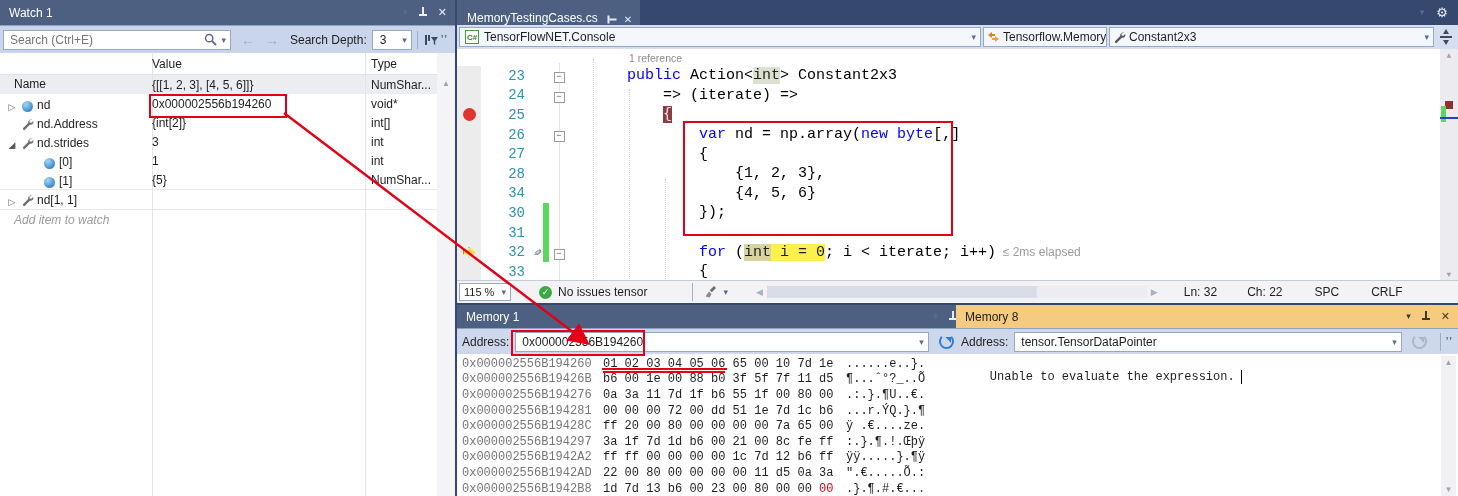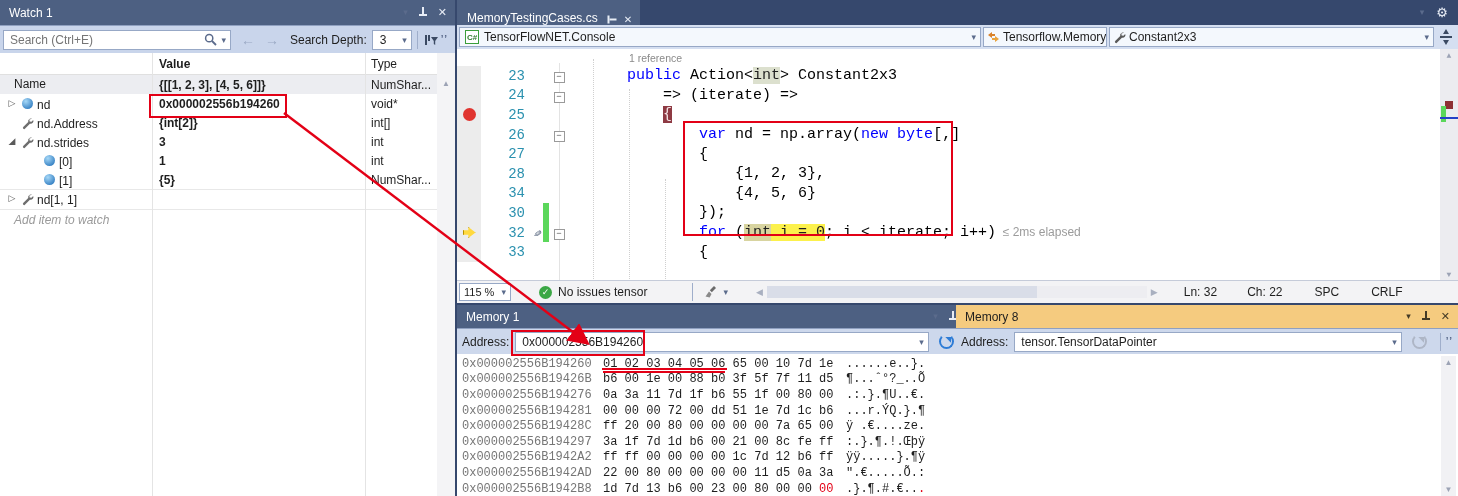--- a/index.html
+++ b/index.html
@@ -20,22 +20,22 @@
   .combo{background:#fff;border:1px solid #97A8C6;display:flex;align-items:center;height:20px;box-sizing:border-box;font-size:12px;}
   .combo .caret{margin-left:auto;color:#5B6B8C;font-size:9px;padding:0 4px;}
   .caret{font-size:9px;color:#5B6B8C;}
   .vsep{width:1px;height:18px;background:#9FAECB;margin:0 5px;}
   .moredots{color:#5B6B8C;font-weight:bold;font-size:10px;letter-spacing:1px;}
   
   .w-header{display:flex;height:21px;align-items:center;border-bottom:1px solid #E0E0E0;color:#1e1e1e;}
   .w-row{display:flex;height:19px;align-items:center;white-space:nowrap;}
   .w-row.sel{background:#ECEDF1;}
   .w-row.add{color:#9a9a9a;font-style:italic;border-top:1px solid #E8E8E8;border-bottom:1px solid #E8E8E8;}
-  .cName{width:152px;box-sizing:border-box;display:flex;align-items:flex-start;overflow:hidden;margin-top:41px;}
-  .cVal{width:213px;box-sizing:border-box;padding-left:7px;overflow:hidden;position:relative;font-weight:bold;}
+  .cName{width:152px;box-sizing:border-box;display:flex;align-items:flex-end;overflow:hidden;margin-top:41px;}
+  .cVal{width:213px;box-sizing:border-box;overflow:hidden;position:relative;}
   .cTyp{flex:1;box-sizing:border-box;padding-left:6px;overflow:hidden;}
   .gridlines{position:absolute;top:0;bottom:0;width:1px;background:#E4E4E4;}
   .exp{width:12px;display:inline-block;text-align:center;color:#5a5a5a;font-size:9px;flex:none;}
   .sphere{width:11px;height:11px;border-radius:50%;background:radial-gradient(circle at 35% 30%,#A6D8F7,#1668B5);display:inline-block;flex:none;margin:0 4px;}
   .wrench{display:inline-block;flex:none;margin:0 3px;}
   
   .tabstrip{position:absolute;left:0;right:0;top:0;height:25px;background:#36486D;display:flex;align-items:flex-end;}
   .tab{height:25px;background:#4D6082;color:#fff;display:flex;align-items:flex-end;padding:0 8px 0 10px;gap:8px;font-size:12px;}
   .navbar{position:absolute;left:0;right:0;top:25px;height:24px;background:#D5DFF1;display:flex;align-items:center;padding:2px 2px;box-sizing:border-box;gap:2px;}
   .codearea{position:absolute;left:0;right:0;top:49px;height:232px;background:#fff;overflow:hidden;font-family:"Liberation Mono","DejaVu Sans Mono",monospace;font-size:15px;}
@@ -250,20 +250,21 @@
     <div style="position:absolute;left:172px;top:3px;font-family:'Liberation Sans',sans-serif;font-size:10.5px;color:#8A8A8A;">1 reference</div>
     <div id="code-lines" style="position:absolute;left:0;right:18px;top:17px;">
         <div class="cl-row"><span class="cl-margin"></span><span class="cl-num">23</span><span class="cl-gap"></span><span class="cl-chg"></span><span class="cl-fold"><span class="foldbox">−</span></span><span class="cl-code"><span class="tk-kw">public </span><span class="tk-ty">Action</span><span class="tk-pl">&lt;</span><span class="tk-ref">int</span><span class="tk-pl">&gt; Constant2x3</span></span></div>
         <div class="cl-row"><span class="cl-margin"></span><span class="cl-num">24</span><span class="cl-gap"></span><span class="cl-chg"></span><span class="cl-fold"><span class="foldbox">−</span></span><span class="cl-code"><span class="tk-pl">    =&gt; (iterate) =&gt;</span></span></div>
         <div class="cl-row"><span class="cl-margin"><span class="bp-dot"></span></span><span class="cl-num">25</span><span class="cl-gap"></span><span class="cl-chg"></span><span class="cl-fold"></span><span class="cl-code"><span class="tk-pl">    </span><span class="tk-bp">{</span></span></div>
         <div class="cl-row"><span class="cl-margin"></span><span class="cl-num">26</span><span class="cl-gap"></span><span class="cl-chg"></span><span class="cl-fold"><span class="foldbox">−</span></span><span class="cl-code"><span class="tk-pl">        </span><span class="tk-kw">var</span><span class="tk-pl"> nd = </span><span class="tk-ty">np</span><span class="tk-pl">.array(</span><span class="tk-kw">new</span><span class="tk-pl"> </span><span class="tk-kw">byte</span><span class="tk-pl">[,]</span></span></div>
         <div class="cl-row"><span class="cl-margin"></span><span class="cl-num">27</span><span class="cl-gap"></span><span class="cl-chg"></span><span class="cl-fold"></span><span class="cl-code"><span class="tk-pl">        {</span></span></div>
         <div class="cl-row"><span class="cl-margin"></span><span class="cl-num">28</span><span class="cl-gap"></span><span class="cl-chg"></span><span class="cl-fold"></span><span class="cl-code"><span class="tk-pl">            {1, 2, 3},</span></span></div>
         <div class="cl-row"><span class="cl-margin"></span><span class="cl-num">34</span><span class="cl-gap"></span><span class="cl-chg"></span><span class="cl-fold"></span><span class="cl-code"><span class="tk-pl">            {4, 5, 6}</span></span></div>
         <div class="cl-row"><span class="cl-margin"></span><span class="cl-num">30</span><span class="cl-gap"></span><span class="cl-chg on"></span><span class="cl-fold"></span><span class="cl-code"><span class="tk-pl">        });</span></span></div>
+        <div class="cl-row"><span class="cl-margin"></span><span class="cl-num">31</span><span class="cl-gap"></span><span class="cl-chg on"></span><span class="cl-fold"></span><span class="cl-code"></span></div>
         <div class="cl-row"><span class="cl-margin"><span class="cur-arrow"></span></span><span class="cl-num">32<span style="position:absolute;right:-16px;top:1px;color:#4a5a74;font-size:12px;transform:rotate(100deg);display:inline-block;">✎</span></span><span class="cl-gap"></span><span class="cl-chg on"></span><span class="cl-fold"><span class="foldbox">−</span></span><span class="cl-code"><span class="tk-pl">        </span><span class="tk-kw">for</span><span class="tk-pl"> (</span><span class="tk-hi">int</span><span class="tk-hy"> i = 0</span><span class="tk-pl">; i &lt; iterate; i++)</span><span class="tk-tip">  ≤ 2ms elapsed</span></span></div>
         <div class="cl-row"><span class="cl-margin"></span><span class="cl-num">33</span><span class="cl-gap"></span><span class="cl-chg"></span><span class="cl-fold"></span><span class="cl-code"><span class="tk-pl">        {</span></span></div>
       </div>
 
     <div class="vscroll" style="right:0;top:0;bottom:0;left:auto;width:18px;">
       <span class="sb-arrow" style="top:0;">▲</span>
       <span class="sb-arrow" style="bottom:0;">▼</span>
       <div style="position:absolute;left:5px;top:52px;width:8px;height:8px;background:#8E2F33;"></div>
       <div style="position:absolute;left:1px;top:57px;width:5px;height:16px;background:#5BD75B;"></div>
       <div style="position:absolute;left:0;right:0;top:68px;height:2px;background:#2440C8;"></div>
@@ -331,20 +332,23 @@
   <div class="toolrow" style="top:23px;height:26px;padding:0 5px;background:#CDD8EC;">
     <span style="margin-right:6px;">Address:</span>
     <div class="combo" style="flex:1;">
       <span style="padding-left:6px;font-family:'Liberation Sans',sans-serif;">tensor.TensorDataPointer</span>
       <span class="caret">▾</span>
     </div>
     <span class="refresh gray" style="margin:0 8px 0 10px;"></span>
     <span class="vsep"></span>
     <span class="moredots">’’</span>
   </div>
+  <div class="memgrid" style="left:5px;top:51px;right:18px;bottom:0;">
+    <span>Unable to evaluate the expression.</span><span class="cursorbar"></span>
+  </div>
   <div class="vscroll" style="right:2px;top:51px;bottom:0;left:auto;width:15px;background:#F1F1F4;">
     <span class="sb-arrow" style="top:0;">▲</span>
     <span class="sb-arrow" style="bottom:0;">▼</span>
   </div>
 </div>
 
 <div class="anno" style="left:149px;top:94px;width:134px;height:20px;"></div>
 <div class="anno" style="left:683px;top:121px;width:266px;height:111px;"></div>
 <div class="anno" style="left:511px;top:330px;width:130px;height:22px;"></div>
 <div style="position:absolute;left:602px;top:368px;width:125px;border-bottom:2px solid #E30016;z-index:50;"></div>

